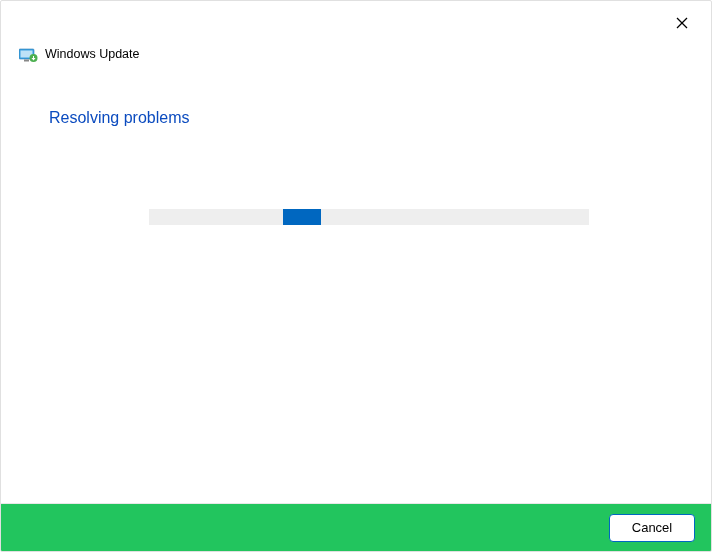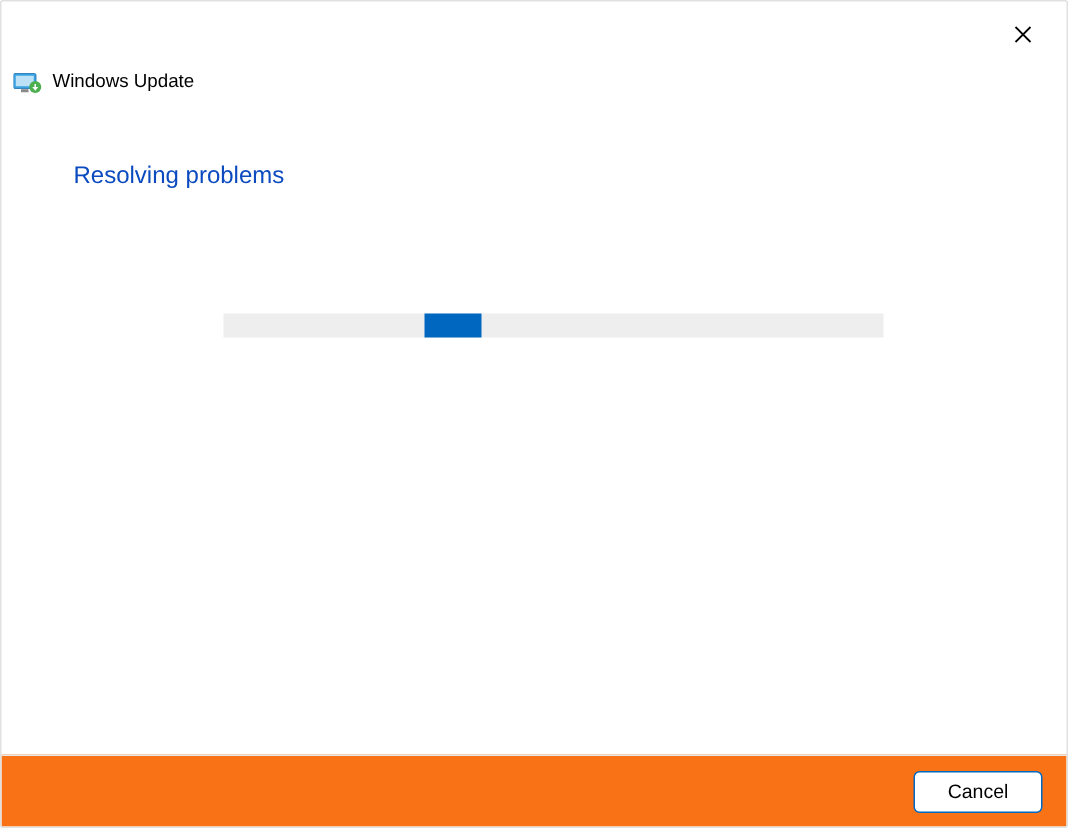--- a/index.html
+++ b/index.html
@@ -34,21 +34,21 @@
       justify-content: center;
       cursor: pointer;
       font-size: 14px;
       color: #000;
       margin-right: 6px;
       margin-top: 4px;
     }
     .header {
       position: absolute;
       top: 46px;
-      left: 8px;
+      left: 18px;
       display: flex;
       align-items: center;
       gap: 8px;
     }
     .header-icon {
       width: 18px;
       height: 14px;
       position: relative;
     }
     .header-text {
@@ -78,21 +78,21 @@
       width: 38px;
       height: 16px;
       background: #0067c0;
     }
     .footer {
       position: absolute;
       bottom: 0;
       left: 0;
       right: 0;
       height: 48px;
-      background: #f97316;
+      background: #22c55e;
       border-top: 1px solid #e8e8e8;
       display: flex;
       justify-content: flex-end;
       align-items: center;
       padding-right: 16px;
     }
     .cancel-btn {
       min-width: 86px;
       height: 28px;
       padding: 0 18px;

